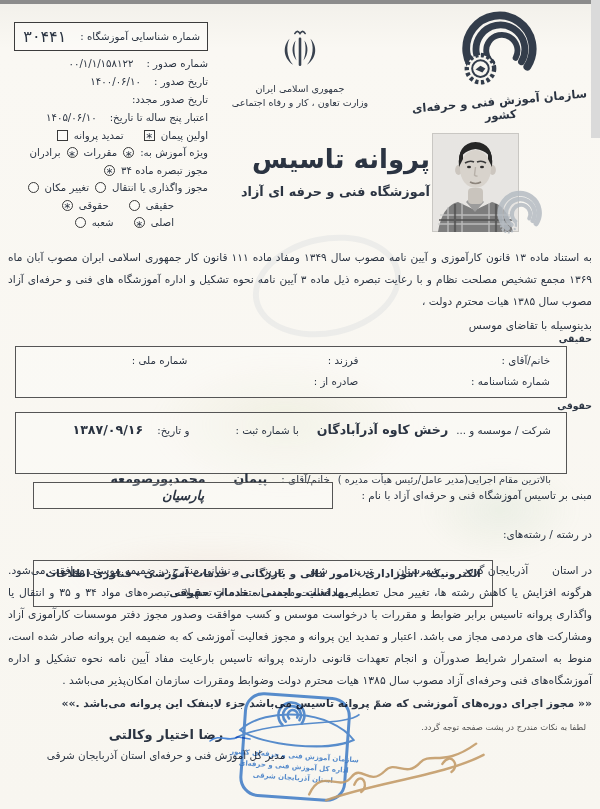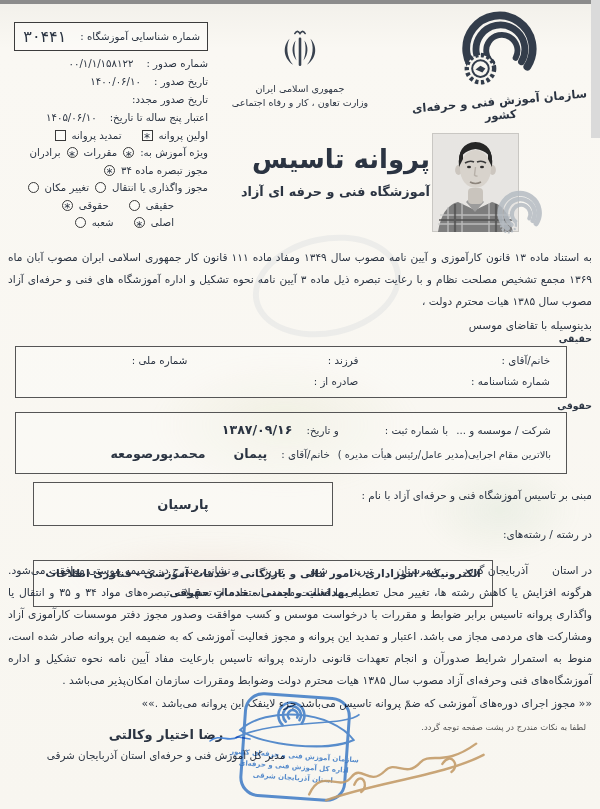--- a/index.html
+++ b/index.html
@@ -60,30 +60,30 @@
   .box-legal{left:15px;top:412px;width:552px;height:62px;padding:9px 15px 0;}
   .lrow{display:flex;direction:rtl;align-items:baseline;white-space:nowrap;font-size:10.3px;}
   .lrow2{margin-top:9px;}
   .hval{font-size:12.6px;font-weight:bold;}
   .ceo-lbl{font-size:9.8px;}
   .mie8{margin-inline-end:8px;}  .mie14{margin-inline-end:14px;}
   .mie18{margin-inline-end:18px;} .mie46{margin-inline-end:46px;}
   .ls1{letter-spacing:1.5px;}
   
   .name-lbl{right:8px;top:489px;font-size:10.5px;white-space:nowrap;}
-  .name-box{left:33px;top:482px;width:300px;height:44px;display:flex;align-items:center;justify-content:center;}
+  .name-box{left:33px;top:482px;width:300px;height:27px;display:flex;align-items:center;justify-content:center;font-style:italic;}
   .name-box .hval{font-size:13px;}
   .fields-box{left:33px;top:512px;width:460px;min-height:46px;padding:3px 8px;display:flex;align-items:center;justify-content:center;margin-top:48px;}
   .fields-box .v{font-size:10.8px;font-weight:bold;text-align:center;line-height:1.8;}
   .fields-lbl{right:8px;top:528px;font-size:10.5px;white-space:nowrap;}
   
   .low-wrap{left:8px;top:560px;width:584px;font-size:10.8px;line-height:22px;}
   .loc-line{display:flex;direction:rtl;justify-content:space-between;white-space:nowrap;}
   .terms{text-align:justify;}
-  .note-bold{font-weight:normal;margin-top:1px;}
+  .note-bold{font-weight:bold;margin-top:1px;}
   
   .back-note{right:14px;top:722px;font-size:8.4px;color:#4e4e4e;}
   .sig-block{left:10px;top:727px;width:312px;text-align:center;z-index:3;}
   .sig-name{font-size:13px;font-weight:900;}
   .sig-title{font-size:10.4px;font-weight:normal;margin-top:7px;}
   .pen-flick{left:208px;top:731px;z-index:3;}
   .stamp{left:233px;top:690px;width:126px;height:116px;z-index:4;mix-blend-mode:multiply;}
   .stamp svg{overflow:visible;}
   .stamp text{font-family:"DejaVu Sans",sans-serif;}
   .sig-tan{left:293px;top:740px;width:200px;height:64px;z-index:5;opacity:.9;}
@@ -115,21 +115,21 @@
     </div>
     <div class="reg-row">
       <span>تاریخ صدور مجدد:</span>
       <span></span>
     </div>
     <div class="reg-row">
       <span>اعتبار پنج ساله تا تاریخ:</span>
       <span>۱۴۰۵/۰۶/۱۰</span>
     </div>
     <div class="opt-row">
-      <span>اولین پروانه</span>
+      <span>اولین پیمان</span>
       <span class="ck">
           <i>*</i>
         </span>
       <span class="gap"></span>
       <span>تمدید پروانه</span>
       <span class="ck">
           <i></i>
         </span>
     </div>
     <div class="opt-row">
@@ -271,28 +271,29 @@
     <div class="rrow">
       <span>شماره شناسنامه :</span>
       <span>صادره از :</span>
     </div>
   </div>
 
   <div class="abs side-lbl" style="top:400px;">حقوقی</div>
   <div class="abs fbox box-legal">
     <div class="lrow">
       <span class="mie8">شرکت / موسسه و ...</span>
+      <span class="hval mie18">رخش کاوه آذرآبادگان</span>
       <span class="mie46">با شماره ثبت :</span>
       <span class="mie14">و تاریخ:</span>
       <span class="hval ls1">۱۳۸۷/۰۹/۱۶</span>
     </div>
     <div class="lrow lrow2">
       <span class="ceo-lbl mie8">بالاترین مقام اجرایی(مدیر عامل/رئیس هیأت مدیره )</span>
       <span class="mie14">خانم/آقای :</span>
-      <span class="hval" style="margin-inline-end:28px;">پیمان</span>
+      <span class="hval" style="margin-inline-end:28px;margin-top:25px;">پیمان</span>
       <span class="hval">محمدپورصومعه</span>
     </div>
   </div>
 
   <div class="abs name-lbl rtl">مبنی بر تاسیس آموزشگاه فنی و حرفه‌ای آزاد با نام :</div>
   <div class="abs fbox name-box">
     <span class="hval">پارسیان</span>
   </div>
 
   <div class="abs fields-lbl rtl">در رشته / رشته‌های:</div>

